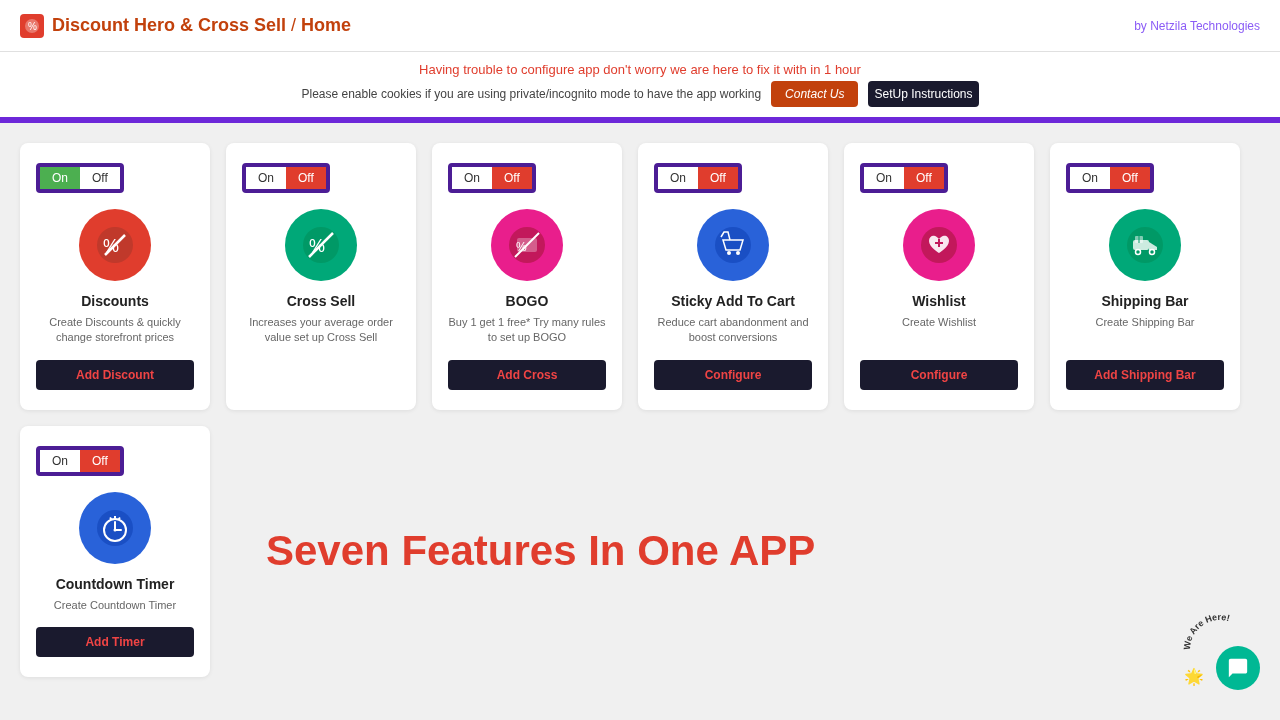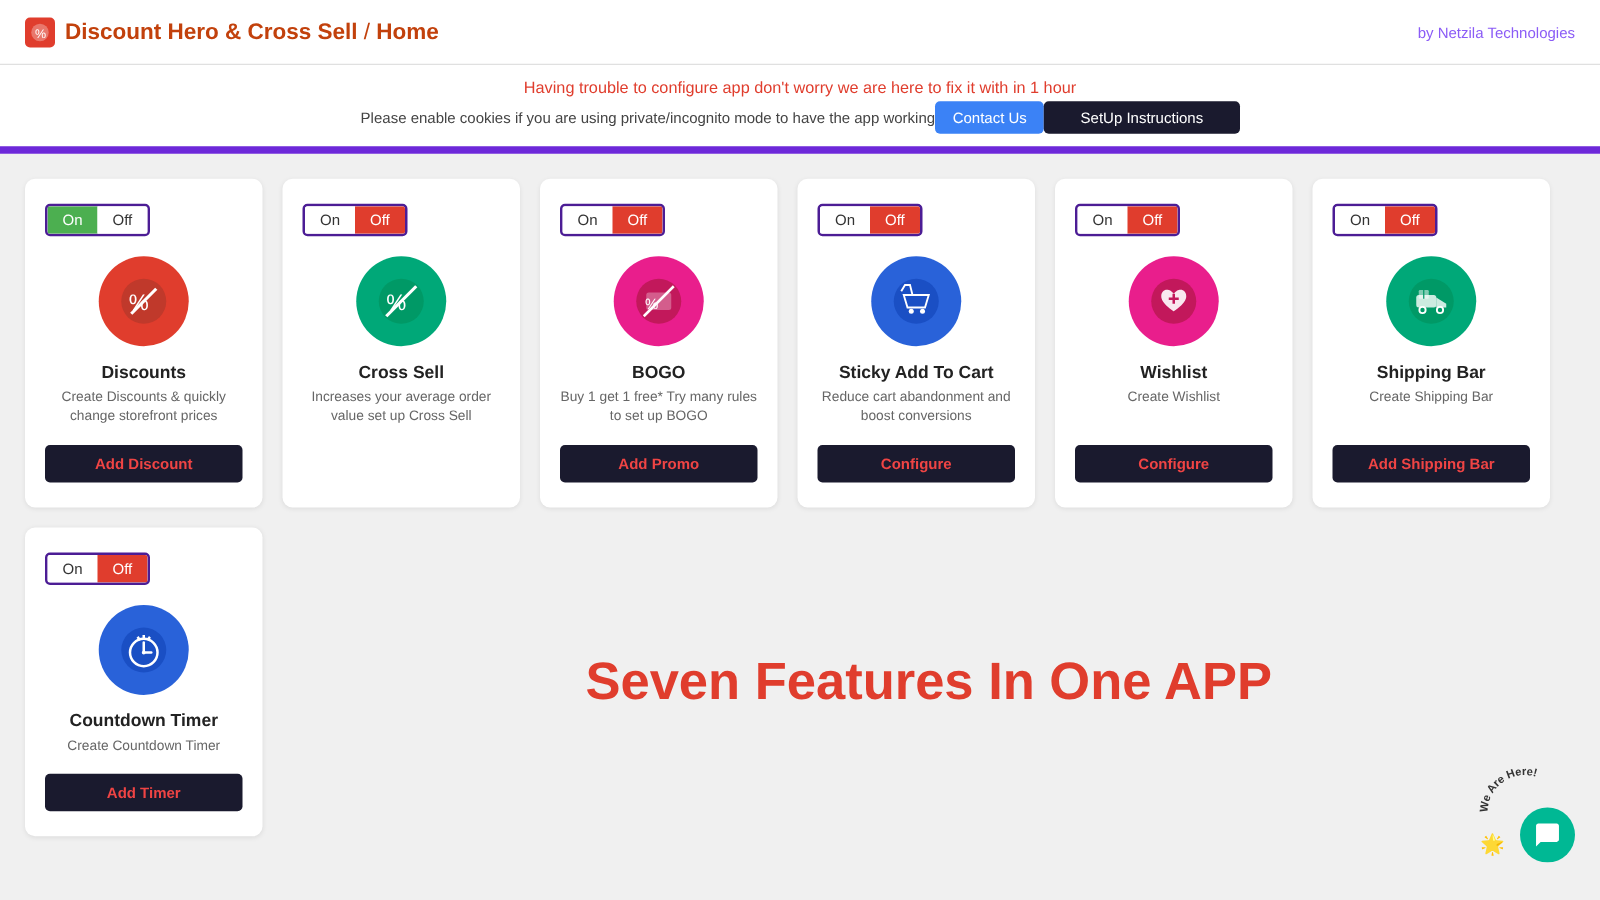--- a/index.html
+++ b/index.html
@@ -23,35 +23,36 @@
     .header-right { font-size: 12px; color: #8b5cf6; }
 
     
     .notice-banner {
       background: #fff;
       border-bottom: 6px solid #6d28d9;
       padding: 10px 20px;
       text-align: center;
     }
     .notice-banner .line1 { color: #e03d2d; font-size: 13px; font-weight: 500; margin-bottom: 4px; }
-    .notice-banner .line2 { color: #444; font-size: 12px; display: flex; align-items: center; justify-content: center; }
+    .notice-banner .line2 { color: #444; font-size: 12px; display: flex; align-items: center; justify-content: center; gap: 10px; }
     .btn-contact {
-      background: #3b82f6;
+      background: #c2410c;
       color: white;
       border: none;
       padding: 6px 14px;
       border-radius: 4px;
       font-size: 12px;
       cursor: pointer;
+      font-style: italic;
     }
     .btn-setup {
       background: #1a1a2e;
       color: white;
       border: none;
-      padding: 6px 29px;
+      padding: 6px 6px;
       border-radius: 4px;
       font-size: 12px;
       cursor: pointer;
     }
 
     
     .main { padding: 20px; }
 
     
     .cards-row { display: flex; gap: 16px; margin-bottom: 16px; flex-wrap: wrap; }
@@ -64,21 +65,21 @@
       min-width: 190px;
       display: flex;
       flex-direction: column;
       align-items: center;
       box-shadow: 0 1px 4px rgba(0,0,0,0.08);
     }
 
     
     .toggle-group {
       display: flex;
-      border: 2px solid #4c1d95;
+      border: 4px solid #4c1d95;
       border-radius: 4px;
       overflow: hidden;
       margin-bottom: 16px;
       align-self: flex-start;
       justify-content: center;
     }
     .toggle-btn {
       padding: 4px 12px;
       font-size: 12px;
       font-weight: 500;
@@ -115,21 +116,20 @@
       font-weight: 600;
       cursor: pointer;
       width: 100%;
     }
 
     
     .big-text-area {
       flex: 1;
       display: flex;
       align-items: center;
-      justify-content: center;
       padding: 40px;
     }
     .big-text {
       font-size: 42px;
       font-weight: 900;
       color: #e03d2d;
       text-align: center;
     }
 
     .second-row { display: flex; gap: 16px; }
@@ -226,21 +226,21 @@
       <div class="icon-circle" style="background:#e91e8c;">
         <svg viewBox="0 0 40 40" fill="none">
           <circle cx="20" cy="20" r="18" fill="#c2185b"></circle>
           <rect x="10" y="13" width="20" height="14" rx="2" fill="white" opacity="0.3"></rect>
           <text x="9" y="26" font-size="12" fill="white">%</text>
           <line x1="8" y1="32" x2="32" y2="8" stroke="white" stroke-width="2"></line>
         </svg>
       </div>
       <div class="card-title">BOGO</div>
       <div class="card-desc">Buy 1 get 1 free* Try many rules to set up BOGO</div>
-      <button class="btn-action">Add Promo</button>
+      <button class="btn-action">Add Cross</button>
     </div>
 
     <div class="card">
       <div class="toggle-group">
         <button class="toggle-btn">On</button>
         <button class="toggle-btn active-off">Off</button>
       </div>
       <div class="icon-circle" style="background:#2962d9;">
         <svg viewBox="0 0 40 40" fill="none">
           <circle cx="20" cy="20" r="18" fill="#1a4fc4"></circle>

